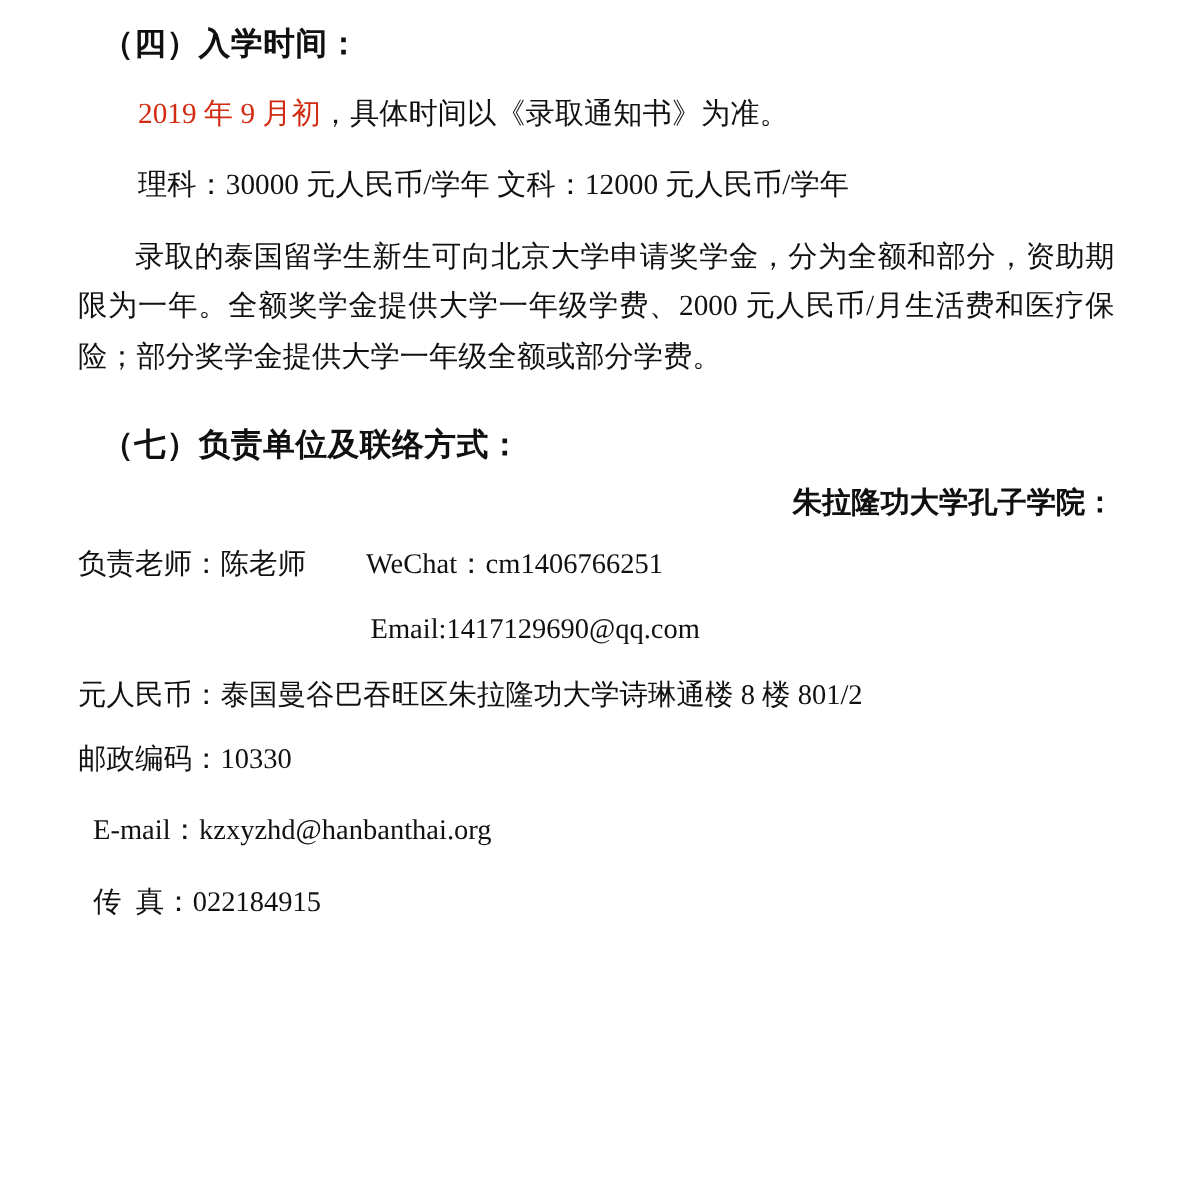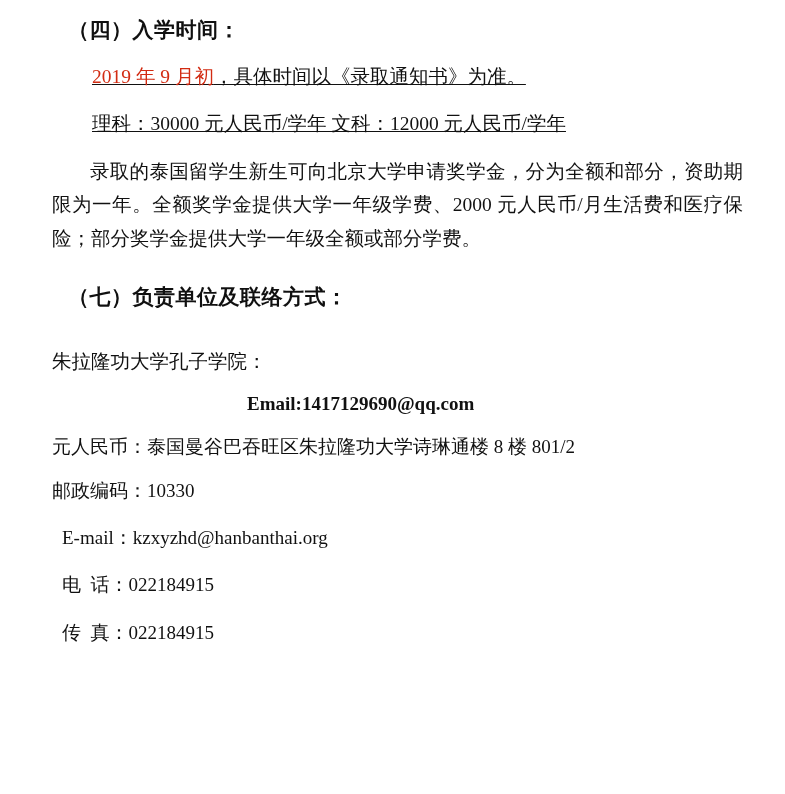--- a/index.html
+++ b/index.html
@@ -33,67 +33,67 @@
   .h-sp-1 { margin-top: 0px; }
   .h-sp   { margin-top: 26px; }
 
   .para {
     font-size: 19.5px;
     line-height: 1.72;
     margin: 14px 0 0 0;
     color: #111111;
     text-align: justify;
   }
-  .indent-1 { text-indent: 0; padding-left: 50px; text-decoration: underline; }
+  .indent-1 { text-indent: 0; padding-left: 50px; }
   .indent-2 { text-indent: 38px; padding-left: 10px; }
   .red { color: #d22b12; }
 
   .contact-title {
     font-family: "Liberation Sans", "DejaVu Sans", sans-serif;
-    font-weight: normal;
+    font-weight: bold;
     font-size: 19.5px;
-    margin: 35px 0 0 10px;
+    margin: 8px 0 0 10px;
     color: #101010;
+    text-align: right;
   }
   .contact-line {
     font-size: 19px;
     line-height: 1.55;
     margin: 14px 0 0 10px;
     color: #111111;
     white-space: pre;
   }
   .contact-line.center-ish {
     margin-left: 205px;
-    font-weight: bold;
   }
   .gap-lg { margin-top: 18px; margin-left: 20px; }
   .wechat-gap { display: inline-block; width: 40px; }
 </style>
 </head>
 <body>
 
 <div class="page">
 
   <h2 class="heading h-sp-1">（四）入学时间：</h2>
   <p class="para indent-1"><span class="red">2019 年 9 月初</span><span>，具体时间以《录取通知书》为准。</span></p>
 
   <p class="para indent-1">理科：30000 元人民币/学年 文科：12000 元人民币/学年</p>
 
   <p class="para indent-2">录取的泰国留学生新生可向北京大学申请奖学金，分为全额和部分，资助期限为一年。全额奖学金提供大学一年级学费、2000 元人民币/月生活费和医疗保险；部分奖学金提供大学一年级全额或部分学费。</p>
 
   <h2 class="heading h-sp">（七）负责单位及联络方式：</h2>
 
   <div class="contact-title">朱拉隆功大学孔子学院：</div>
 
+  <div class="contact-line"><span>负责老师：</span><span>陈老师</span><span class="wechat-gap"></span><span>WeChat：cm1406766251</span></div>
 
   <div class="contact-line center-ish">Email:1417129690@qq.com</div>
 
   <div class="contact-line"><span>元人民币：</span><span>泰国曼谷巴吞旺区朱拉隆功大学诗琳通楼 8 楼 801/2</span></div>
 
   <div class="contact-line"><span>邮政编码：</span><span>10330</span></div>
 
   <div class="contact-line gap-lg"><span>E-mail：</span><span>kzxyzhd@hanbanthai.org</span></div>
 
-  <div class="contact-line gap-lg"><span>电  话：</span><span>022184915</span></div>
 
   <div class="contact-line gap-lg"><span>传  真：</span><span>022184915</span></div>
 
 </div>
 
 </body></html>

